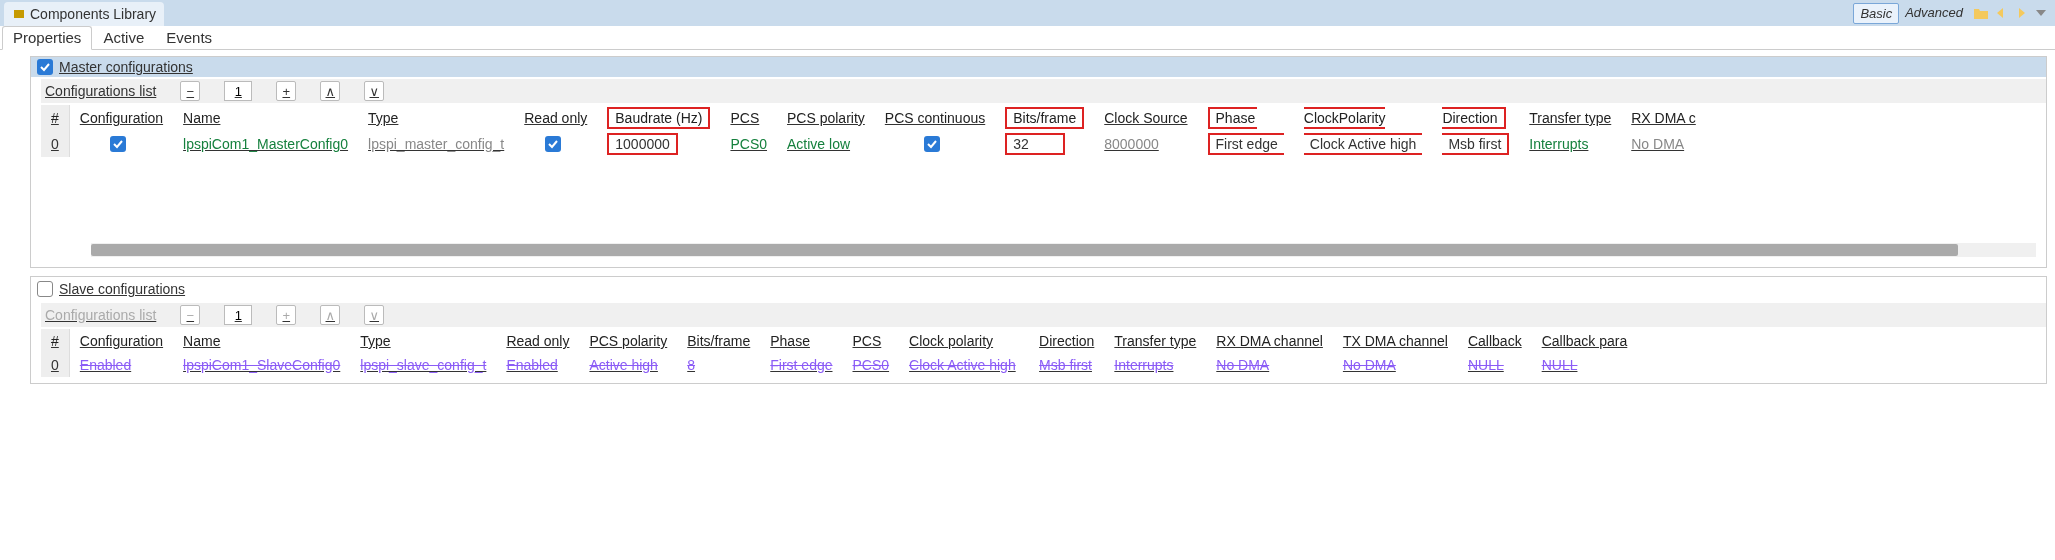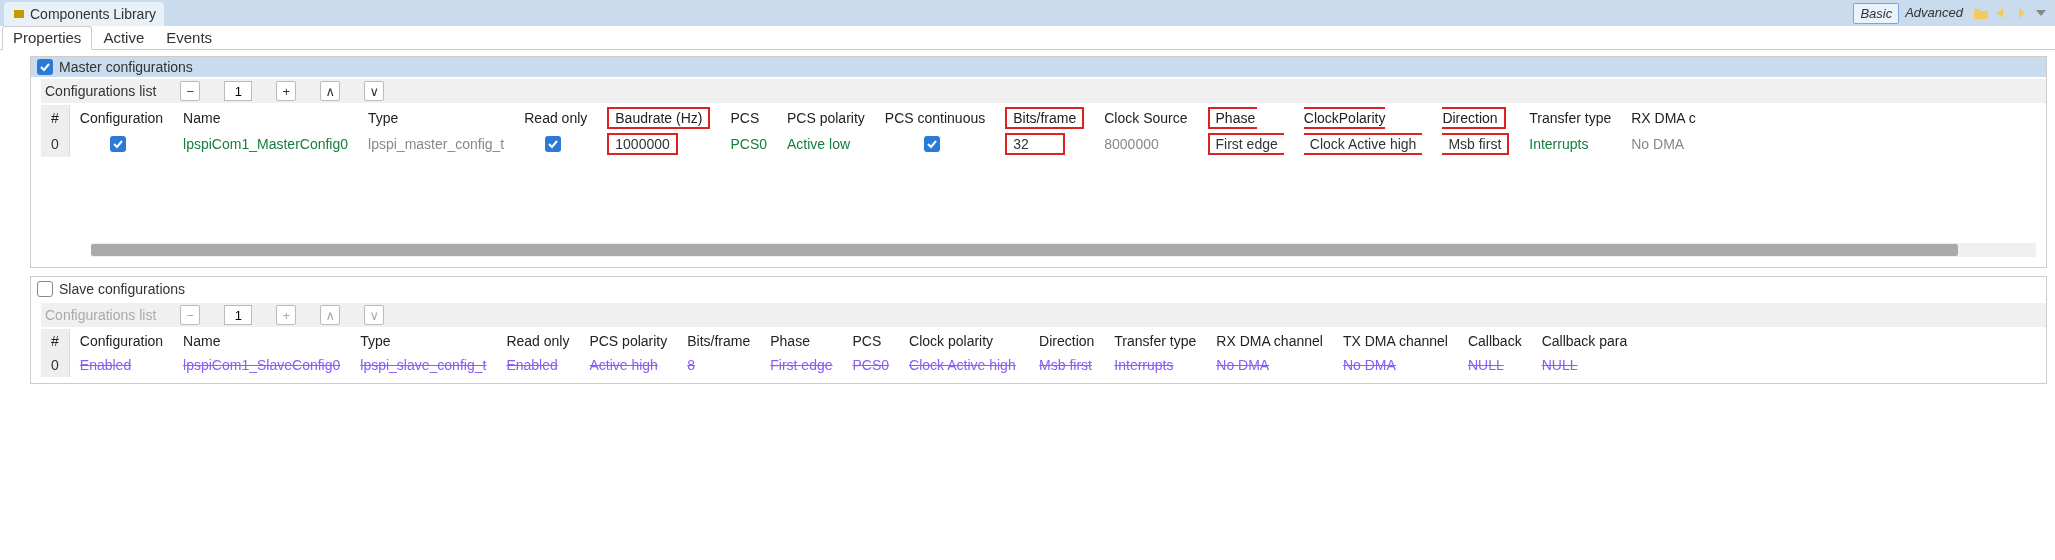--- a/index.html
+++ b/index.html
@@ -191,20 +191,21 @@
     top: 1px; left: 0;
     height: 12px;
     background: #aaa;
     border-radius: 2px;
     cursor: pointer;
   }
   .panel-box {
     border: 1px solid #ccc;
     padding-bottom: 6px;
     margin-bottom: 8px;
+    text-decoration: underline;
   }
 </style>
 </head>
 <body>
 
 <div class="tab-bar">
   <div class="tab">
     <span class="tab-icon">
       <svg width="14" height="14">
           <rect x="2" y="3" width="10" height="8" fill="#c69a00"></rect>

